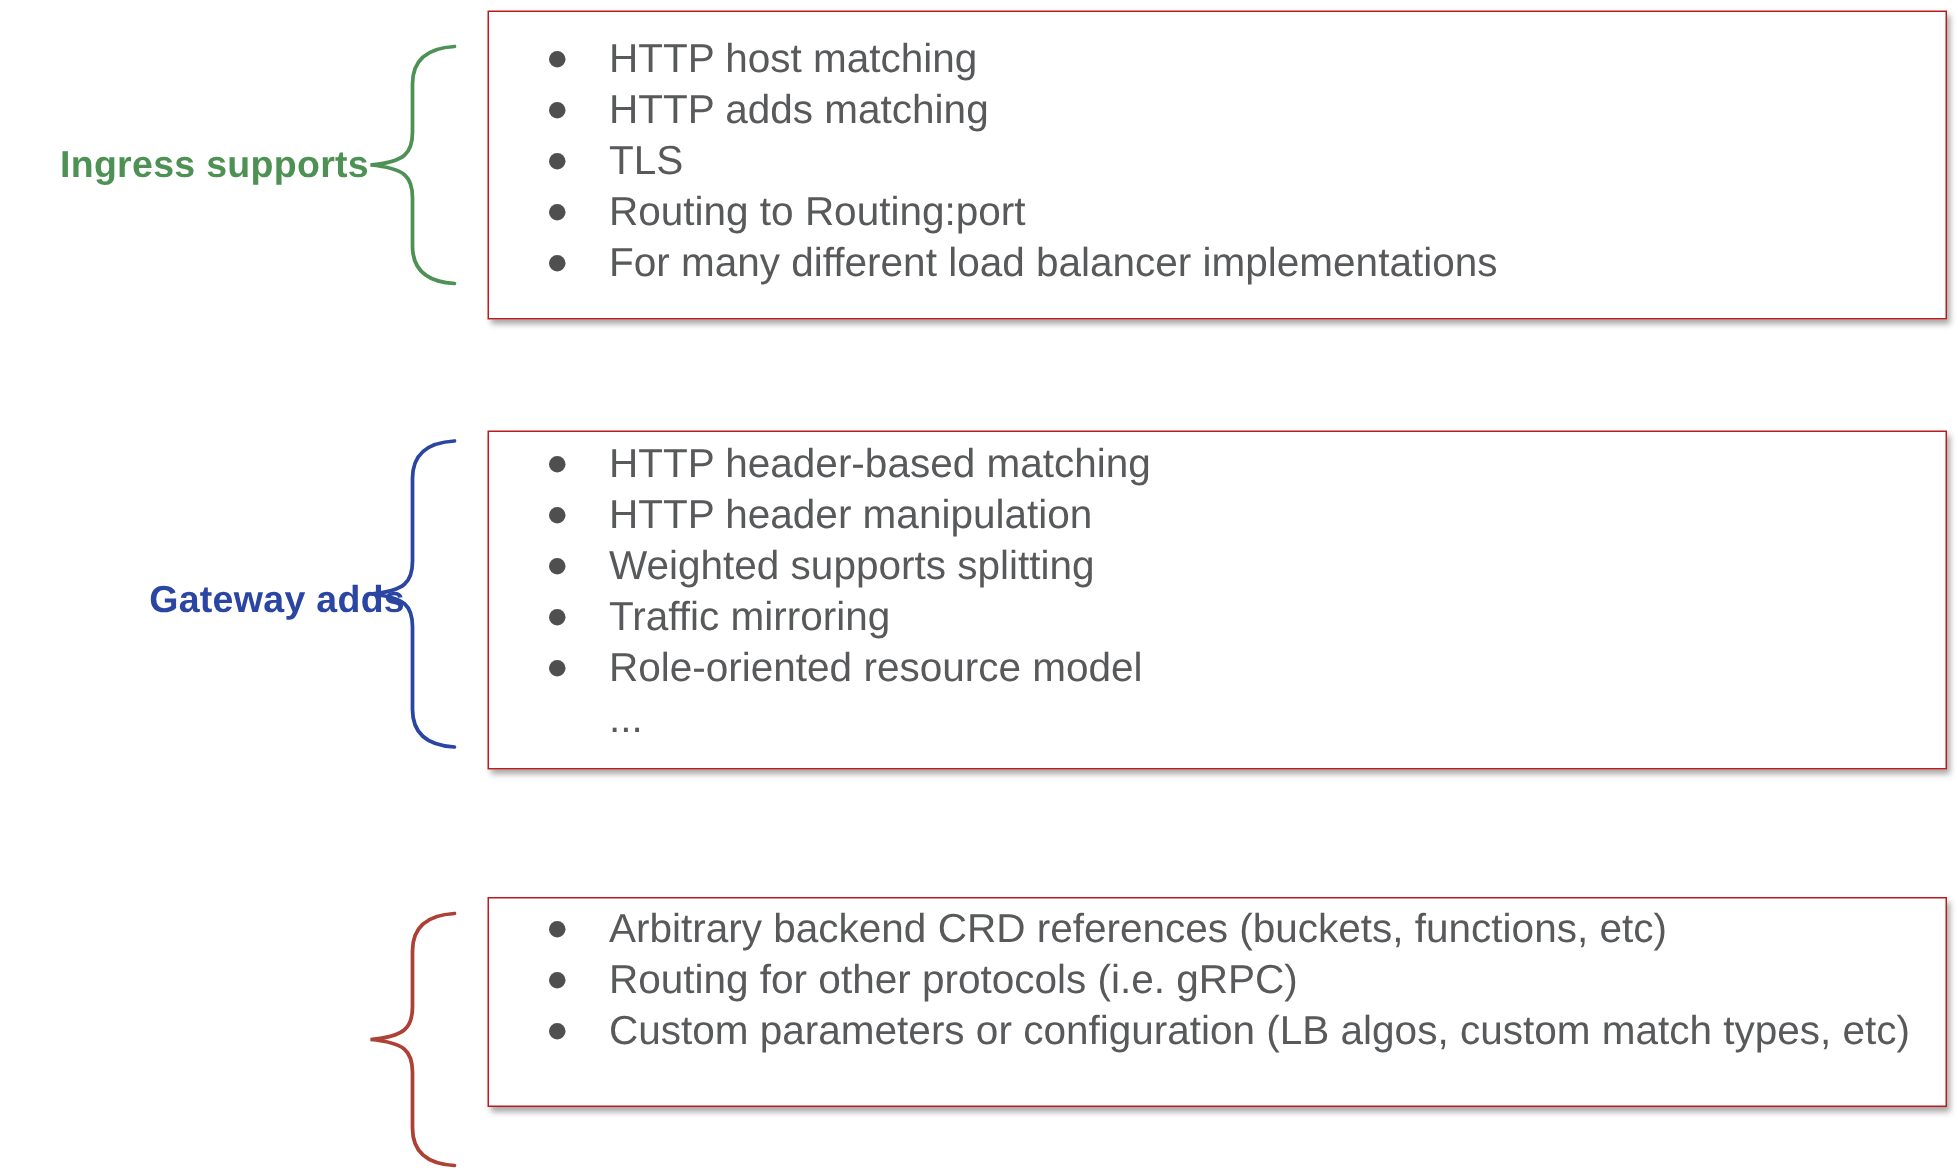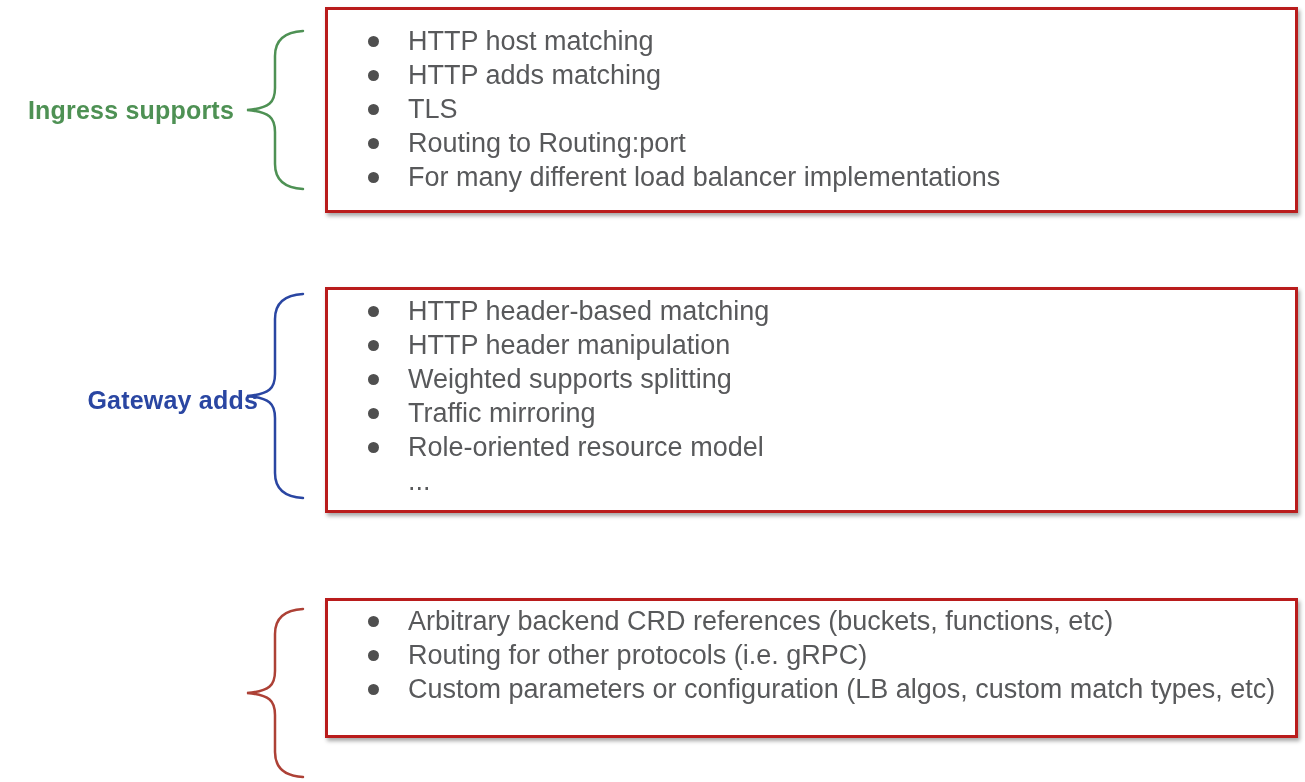--- a/index.html
+++ b/index.html
@@ -13,42 +13,42 @@
     font-family: "Liberation Sans", sans-serif;
     position: relative;
     overflow: hidden;
   }
   .slide {
     position: absolute;
     inset: 0;
   }
   .label {
     position: absolute;
-    left: 6px;
+    left: 18px;
     width: 228px;
     text-align: right;
     font-weight: bold;
     font-size: 25px;
     line-height: 30px;
     letter-spacing: 0.2px;
   }
   .label-multiline {
     line-height: 35px;
   }
   .brace {
     position: absolute;
     left: 243px;
   }
   .box {
     position: absolute;
     left: 325px;
     width: 973px;
     box-sizing: border-box;
     background: #ffffff;
-    border: 3px solid #b91c1c;
+    border: 1px solid #b91c1c;
     box-shadow: 2px 3px 4px rgba(0,0,0,0.35);
   }
   .bullets {
     margin: 0;
     padding: 0 14px 0 40px;
     font-size: 27px;
     line-height: 34px;
   }
   .row {
     display: flex;

